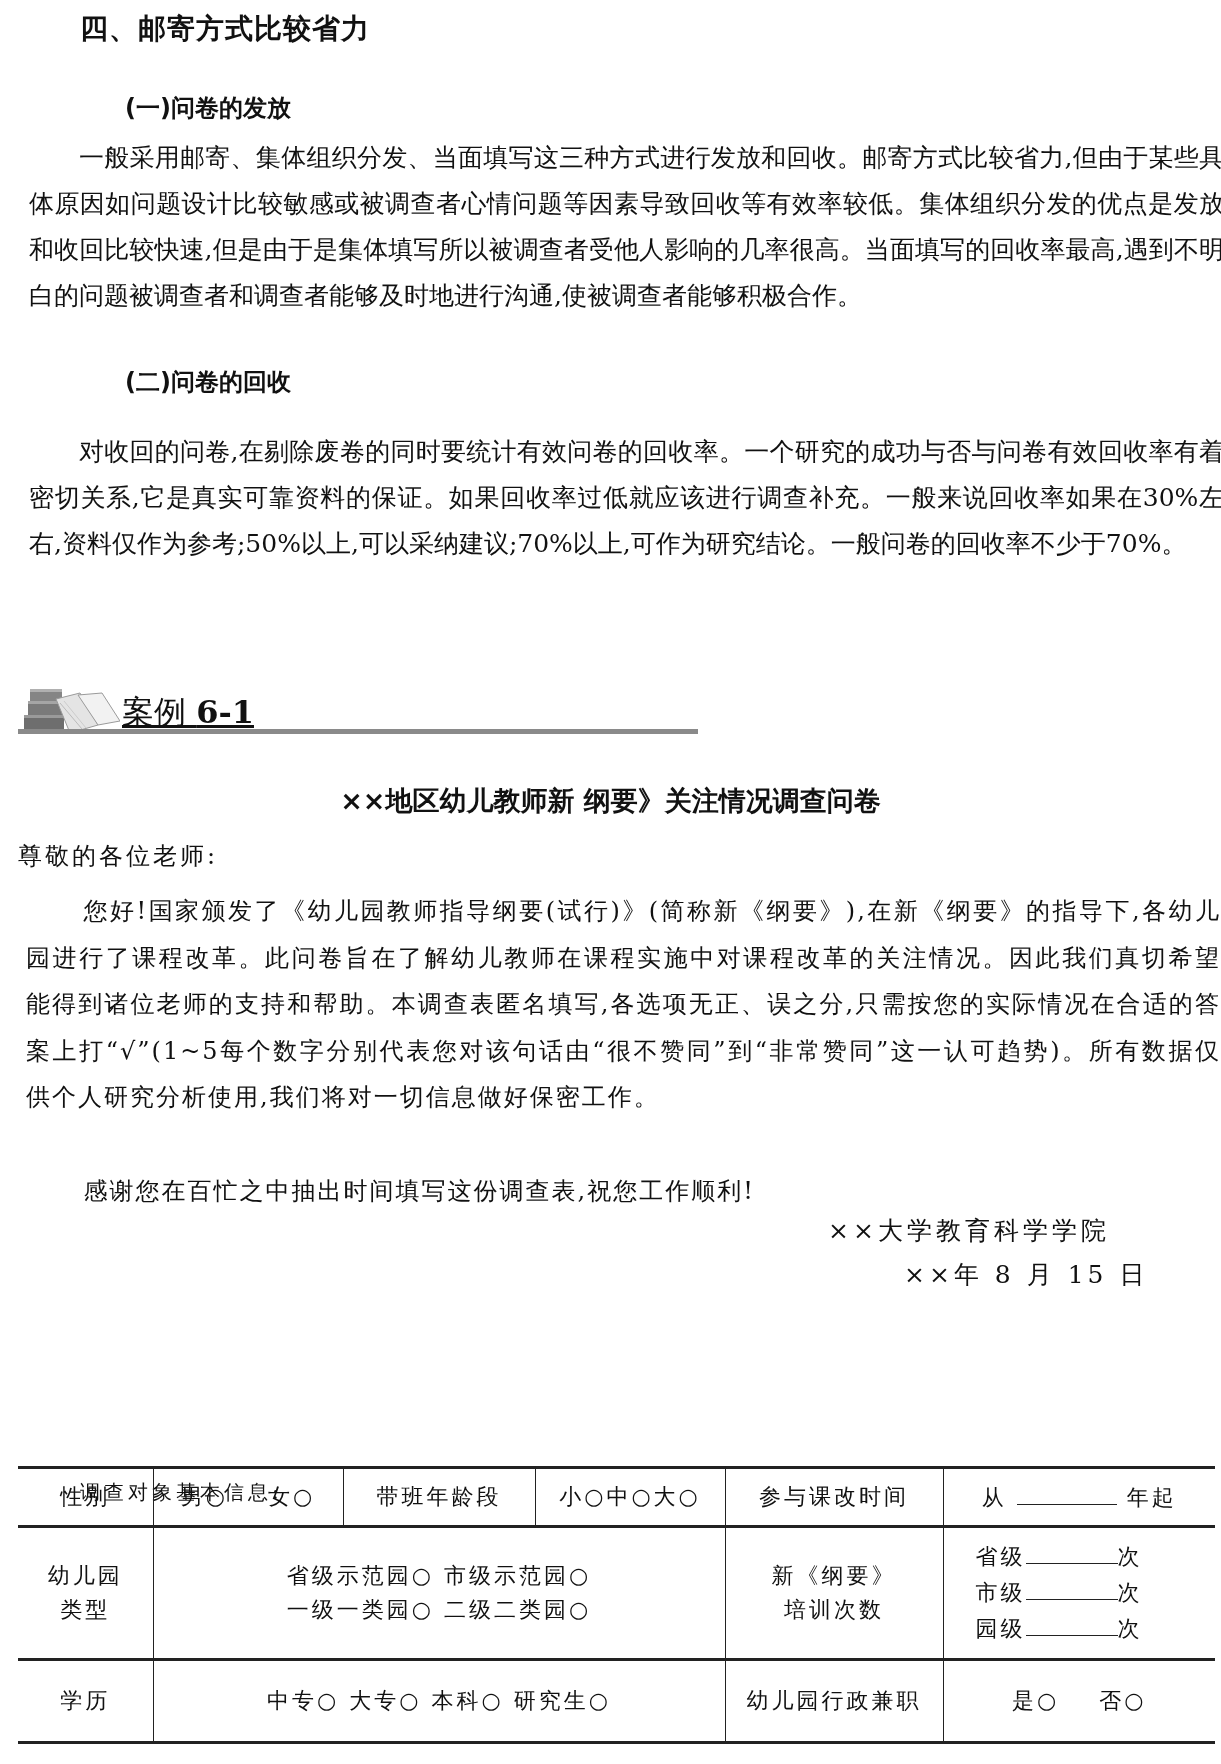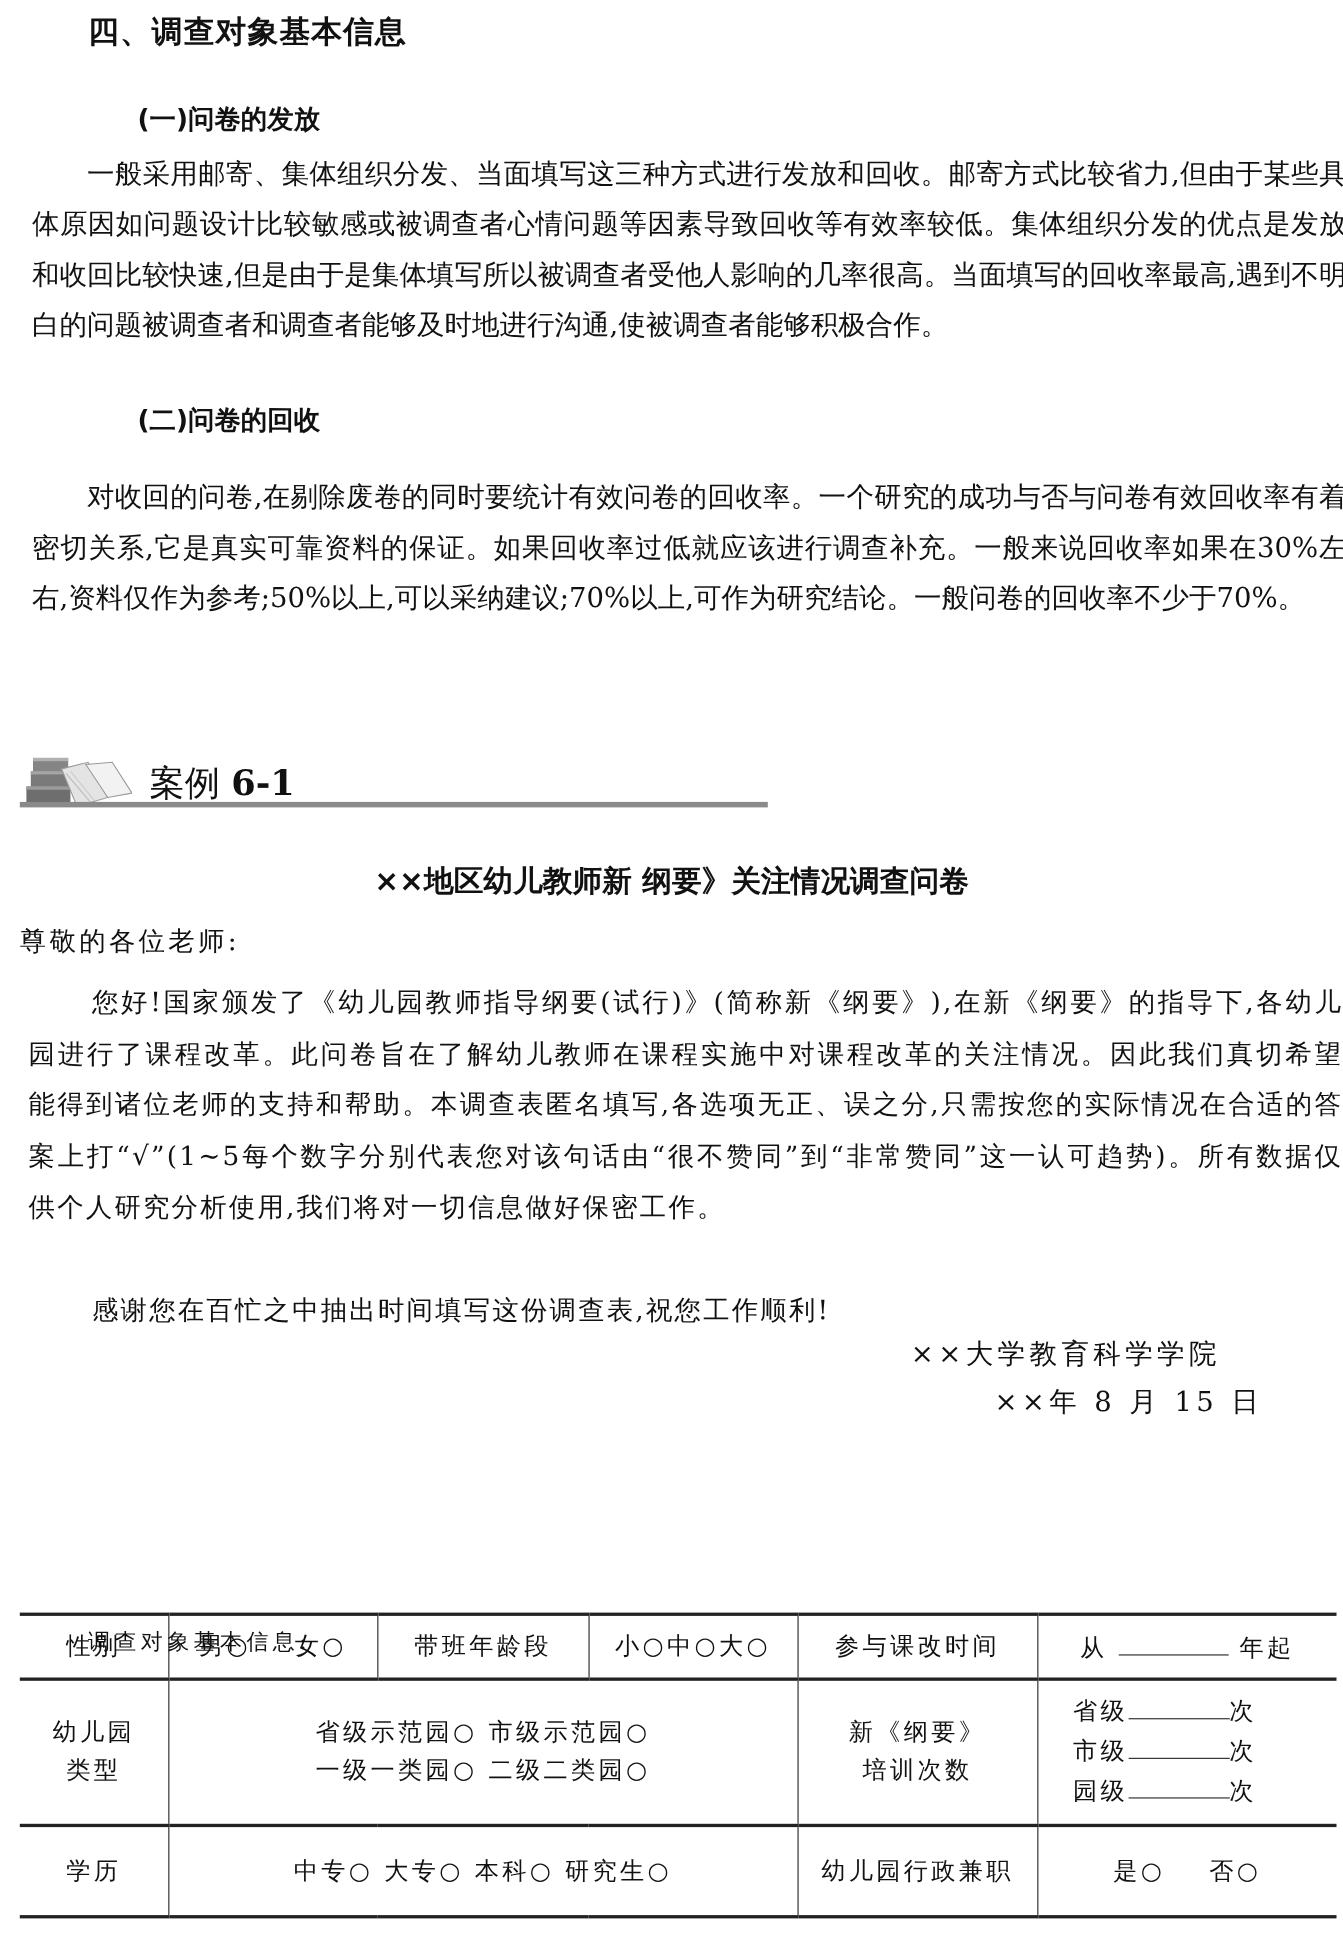--- a/index.html
+++ b/index.html
@@ -23,22 +23,23 @@
       font-family: "DejaVu Serif", "Liberation Serif", serif;
     }
     .para2 {
       left: 26px; width: 1195px; font-size: 24px; line-height: 46.5px;
       text-align: justify; text-indent: 2.4em; margin: 0; letter-spacing: 2px;
       font-family: "DejaVu Serif", "Liberation Serif", serif;
     }
     .case-box { left: 18px; top: 685px; width: 680px; height: 52px; }
     .case-icon { position: absolute; left: 2px; top: 0px; width: 100px; height: 50px; }
     .case-label {
-      position: absolute; left: 118px; top: 6px; font-size: 32px;
+      position: absolute; left: 104px; top: 6px; font-size: 32px;
       font-family: "DejaVu Sans", "Liberation Sans", sans-serif;
+      text-decoration: underline;
     }
     .case-label b { font-family: "DejaVu Serif", "Liberation Serif", serif; }
     .case-rule { position: absolute; left: 0; top: 44px; width: 680px; height: 5px; background: #8a8a8a; }
     .survey-title {
       left: 0; width: 1221px; top: 770px; text-align: center; font-size: 27px; font-weight: bold;
       font-family: "DejaVu Sans", "Liberation Sans", sans-serif;
       margin-top: 13px;
     }
     .salutation { left: 18px; top: 840px; font-size: 24px; letter-spacing: 3px; }
     .sig { font-size: 25px; letter-spacing: 4px; }
@@ -59,21 +60,21 @@
     table.info tr.r3 td { height: 80px; border-bottom: 3px solid #222; }
     .blank { display: inline-block; border-bottom: 1.5px solid #222; height: 22px; vertical-align: baseline; }
     .circ { font-family: "DejaVu Sans", "Liberation Sans", sans-serif; }
     .stack div { line-height: 34px; }
     .train-counts { text-align: left !important; padding-left: 32px !important; }
     .train-counts div { line-height: 36px; }
   </style>
 </head>
 <body>
 
-<div class="abs h1">四、调查对象基本信息</div>
+<div class="abs h1">四、邮寄方式比较省力</div>
 
 <div class="abs h2" style="top:92px;">(一)问卷的发放</div>
 <p class="abs para" style="top:124px;">一般采用邮寄、集体组织分发、当面填写这三种方式进行发放和回收。邮寄方式比较省力,但由于某些具体原因如问题设计比较敏感或被调查者心情问题等因素导致回收等有效率较低。集体组织分发的优点是发放和收回比较快速,但是由于是集体填写所以被调查者受他人影响的几率很高。当面填写的回收率最高,遇到不明白的问题被调查者和调查者能够及时地进行沟通,使被调查者能够积极合作。</p>
 
 <div class="abs h2" style="top:366px;">(二)问卷的回收</div>
 <p class="abs para" style="top:418px;">对收回的问卷,在剔除废卷的同时要统计有效问卷的回收率。一个研究的成功与否与问卷有效回收率有着密切关系,它是真实可靠资料的保证。如果回收率过低就应该进行调查补充。一般来说回收率如果在30%左右,资料仅作为参考;50%以上,可以采纳建议;70%以上,可作为研究结论。一般问卷的回收率不少于70%。</p>
 
 <div class="abs case-box">
   <svg class="case-icon" viewBox="0 0 100 50">
     <rect x="4" y="30" width="40" height="16" fill="#6e6e6e"></rect>

